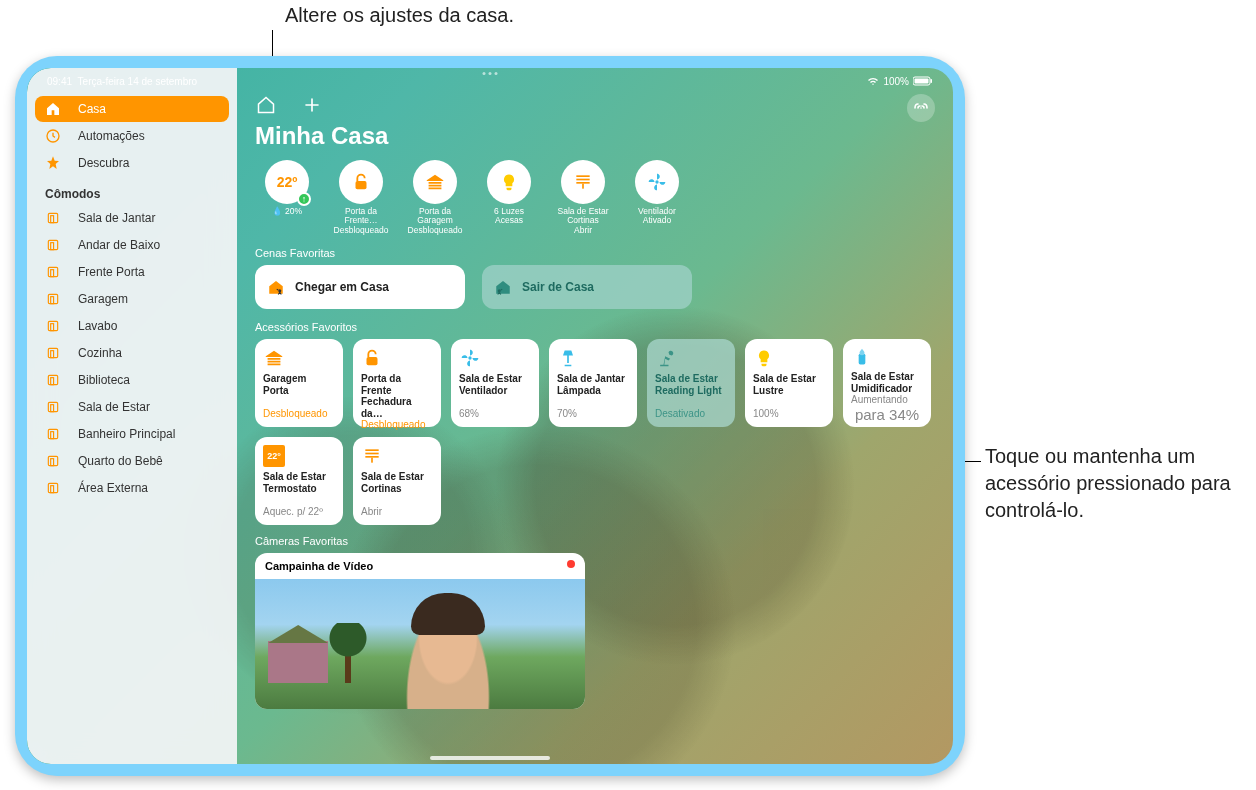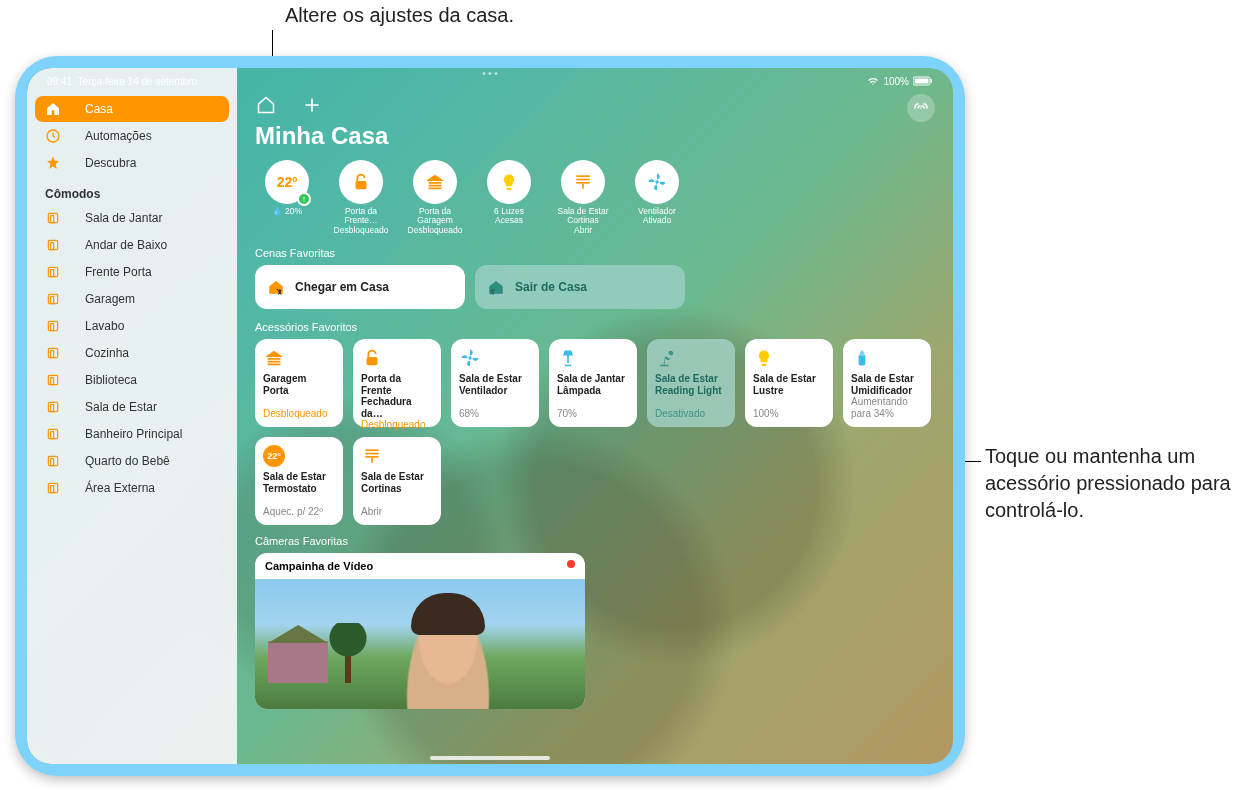--- a/index.html
+++ b/index.html
@@ -36,21 +36,21 @@
   }
   .statusbar .right { display:flex; gap:4px; align-items:center; }
 
   .sidebar {
     width: 210px; height: 100%; background: rgba(245,245,247,.92);
     backdrop-filter: blur(14px);
     padding: 28px 8px 8px; display: flex; flex-direction: column;
     font-size: 12px; color: #333; z-index:2;
   }
   .sidebar-item {
-    display:flex; align-items:center; gap:24px; padding: 5px 10px;
+    display:flex; align-items:center; gap:17px; padding: 5px 10px;
     border-radius: 8px; cursor:pointer; margin-bottom:1px;
   }
   .sidebar-item.active { background: #ff9500; color: #fff; }
   .sidebar-item .sicon { width:16px; height:16px; display:flex; align-items:center; justify-content:center; }
   .sidebar-section-title { font-size: 12px; font-weight: 600; color:#333; margin: 10px 10px 4px; }
 
   .main { flex:1; position:relative; padding: 26px 18px 0; overflow:hidden; z-index:2; }
   .toolbar { display:flex; gap:24px; align-items:center; margin-bottom:6px; }
   .toolbar .tool { width:22px; height:22px; color:#fff; cursor:pointer; display:flex; align-items:center; justify-content:center; }
   .announce-btn { position:absolute; top:26px; right:18px; width:28px;height:28px;
@@ -60,42 +60,42 @@
 
   .status-row { display:flex; gap:10px; margin-bottom:12px; }
   .status-chip { display:flex; flex-direction:column; align-items:center; width:64px; cursor:pointer; }
   .status-chip .circle { width:44px; height:44px; background:#fff; border-radius:22px; display:flex; align-items:center; justify-content:center; color:#555; margin-bottom:3px; position:relative; }
   .status-chip .circle.temp { color:#ff9500; font-weight:700; font-size:14px; }
   .status-chip .circle .dot { position:absolute; right:-2px; bottom:-2px; width:14px;height:14px; background:#34c759; border-radius:7px; border:2px solid #fff; display:flex;align-items:center;justify-content:center;color:#fff;font-size:9px;font-weight:700; }
   .status-chip .lbl1, .status-chip .lbl2 { font-size:8.5px; color:#fff; line-height:1.1; text-align:center; }
 
   .sect-title { font-size:11px; font-weight:400; color:#fff; margin:2px 0 6px; }
 
-  .scenes { display:flex; flex-wrap:wrap; gap:10px; margin-bottom:12px; }
+  .scenes { display:flex; flex-wrap:wrap; gap:17px; margin-bottom:12px; }
   .scene { width:210px; height:44px; border-radius:12px; display:flex; align-items:center; gap:10px; padding:0 12px; cursor:pointer; }
   .scene.light { background:#fff; color:#222; }
   .scene.teal { background: rgba(160,210,200,.75); color:#1e6b60; }
   .scene .sicn { width:18px;height:18px;display:flex;align-items:center;justify-content:center; }
   .scene .sname { font-size:12px; font-weight:600; }
 
   .accessories { display:flex; flex-wrap:wrap; gap:10px; }
   .acc {
     width:88px; height:88px; background:#fff; border-radius:12px;
     padding:8px; display:flex; flex-direction:column; cursor:pointer; font-size:10px;
   }
   .acc.off { background: rgba(170,215,205,.75); }
   .acc .aicn { width:22px;height:22px;margin-bottom:4px;display:flex;align-items:center;justify-content:center; }
   .acc .al1 { font-weight:600; color:#222; line-height:1.15; }
   .acc.off .al1 { color:#1e6b60; }
   .acc .al2 { font-weight:600; color:#222; line-height:1.15; }
   .acc.off .al2 { color:#1e6b60; }
   .acc .al3 { color:#888; margin-top:auto; line-height:1.15;}
   .acc .al3.orange { color:#ff9500; }
   .acc.off .al3 { color:#3c9487; }
-  .acc .al4 { color:#888; font-size:10px; line-height:1.15; }
+  .acc .al4 { color:#888; font-size:15px; line-height:1.15;text-align:center; }
 
   .camera-card { width:330px; background:#fff; border-radius:12px; overflow:hidden; margin-bottom:-40px; }
   .camera-head { display:flex; justify-content:space-between; padding:7px 10px; font-size:11px; font-weight:600; }
   .camera-head .rec { width:8px;height:8px;background:#ff3b30;border-radius:4px; }
   .camera-view { height:130px; background: linear-gradient(180deg,#8cc9ee 0%,#a3d4f0 35%,#6ea85f 60%,#4c7b40 100%); position:relative; }
   .camera-view .face { position:absolute; right:28%; bottom:0; width:90px; height:110px;
     background: radial-gradient(ellipse at 50% 35%, #e7b992 0 28px, transparent 30px),
                 radial-gradient(ellipse at 50% 90%, #d7b08a 0 40px, transparent 42px);
     border-radius: 40px 40px 0 0; }
   .camera-view .face::before { content:""; position:absolute; top:-6px; left:8px; right:8px; height:42px; background:#3a2a1f; border-radius:40px 40px 10px 10px; }
@@ -452,21 +452,21 @@
                 <path d="M12 2c1 2 3 3 3 5a3 3 0 1 1-6 0c0-2 2-3 3-5z" fill="#7dd3f0"></path>
               </svg>
             </div>
     <div class="al1">Sala de Estar</div>
     <div class="al2">Umidificador</div>
     <div class="al3 ">Aumentando</div>
     <div class="al4">para 34%</div>
           </div>
           <div class="acc">
             <div class="aicn">
-              <div style="width:22px;height:22px;border-radius:11px;background:#ff9500;color:#fff;font-size:9px;font-weight:700;display:flex;align-items:center;justify-content:center">22°</div>
+              <div style="width:22px;height:22px;border-radius:2px;background:#ff9500;color:#fff;font-size:9px;font-weight:700;display:flex;align-items:center;justify-content:center">22°</div>
             </div>
     <div class="al1">Sala de Estar</div>
     <div class="al2">Termostato</div>
     <div class="al3 ">Aquec. p/ 22º</div>
     </div>
           <div class="acc">
             <div class="aicn">
               <svg width="20" height="20" viewBox="0 0 24 24" fill="#ff9500">
                 <rect x="4" y="4" width="16" height="2"></rect>
                 <rect x="4" y="8" width="16" height="2"></rect>

